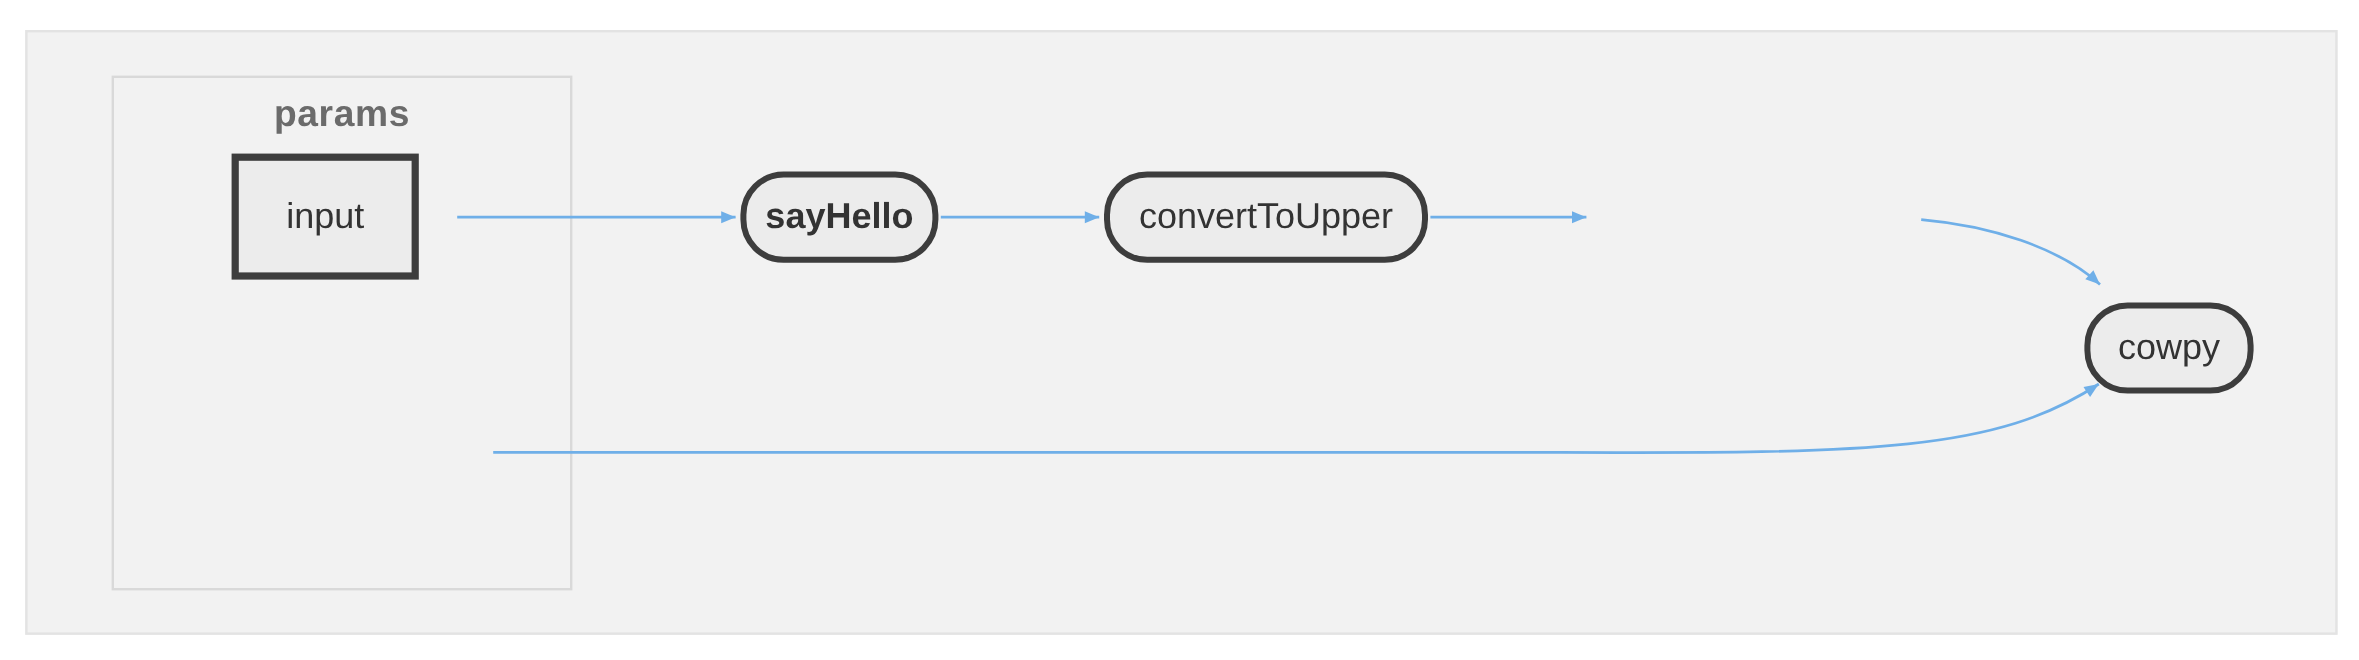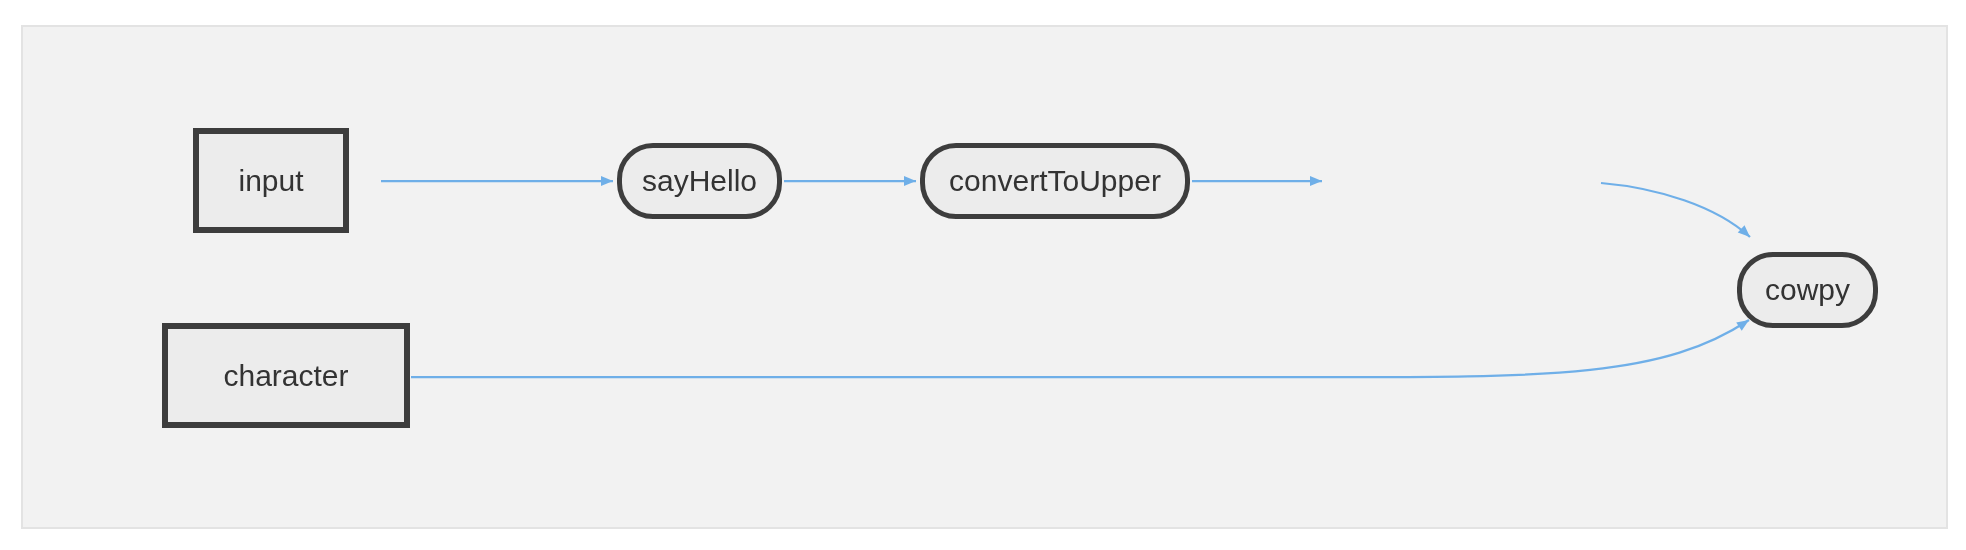--- a/index.html
+++ b/index.html
@@ -66,57 +66,57 @@
     font-size:30px;
     color:var(--node-text);
     cursor:pointer;
   }
   .node.func{
     border-width:5px;
     border-radius:36px;
   }
   #node-input            {left:193px;  top:128px; width:156px; height:105px;}
   #node-character        {left:162px;  top:323px; width:248px; height:105px;}
-  #node-sayHello         {left:617px;  top:143px; width:165px; height:76px;}
+  #node-sayHello         {left:617px;  top:143px; width:165px; height:76px;font-weight:bold;}
   #node-convertToUpper   {left:920px;  top:143px; width:270px; height:76px;}
   #node-collectGreetings {left:1326px; top:142px; width:274px; height:77px;}
   #node-cowpy            {left:1737px; top:252px; width:141px; height:76px;}
   .node-label{
     pointer-events:none;
     white-space:nowrap;
   }
 </style>
 </head>
 <body>
 
 <div class="canvas">
 
   <div class="frame"></div>
 
+  <div class="cluster">
+    <div class="cluster-label">params</div>
+  </div>
 
   <svg class="edges" width="1966" height="550" viewBox="0 0 1966 550">
     <defs>
       <marker id="arrow" markerUnits="userSpaceOnUse" markerWidth="13" markerHeight="11" refX="12" refY="5" orient="auto" overflow="visible">
         <path d="M0,0 L12,5 L0,10 Z" style="fill:var(--edge)"></path>
       </marker>
     </defs>
     <path class="edge" marker-end="url(#arrow)" d="M 381 181 H 613"></path>
     <path class="edge" marker-end="url(#arrow)" d="M 784 181 H 916"></path>
     <path class="edge" marker-end="url(#arrow)" d="M 1192 181 H 1322"></path>
     <path class="edge" marker-end="url(#arrow)" d="M 1601 183 C 1658 188, 1716 206, 1750 237"></path>
     <path class="edge" marker-end="url(#arrow)" d="M 411 377 L 1300 377 C 1560 378, 1664 376, 1749 320"></path>
   </svg>
 
   <div class="node param" id="node-input">
     <span class="node-label">input</span>
   </div>
 
-  <div class="node param" id="node-character">
-    <span class="node-label">character</span>
-  </div>
 
   <div class="node func" id="node-sayHello">
     <span class="node-label">sayHello</span>
   </div>
 
   <div class="node func" id="node-convertToUpper">
     <span class="node-label">convertToUpper</span>
   </div>
 
 

